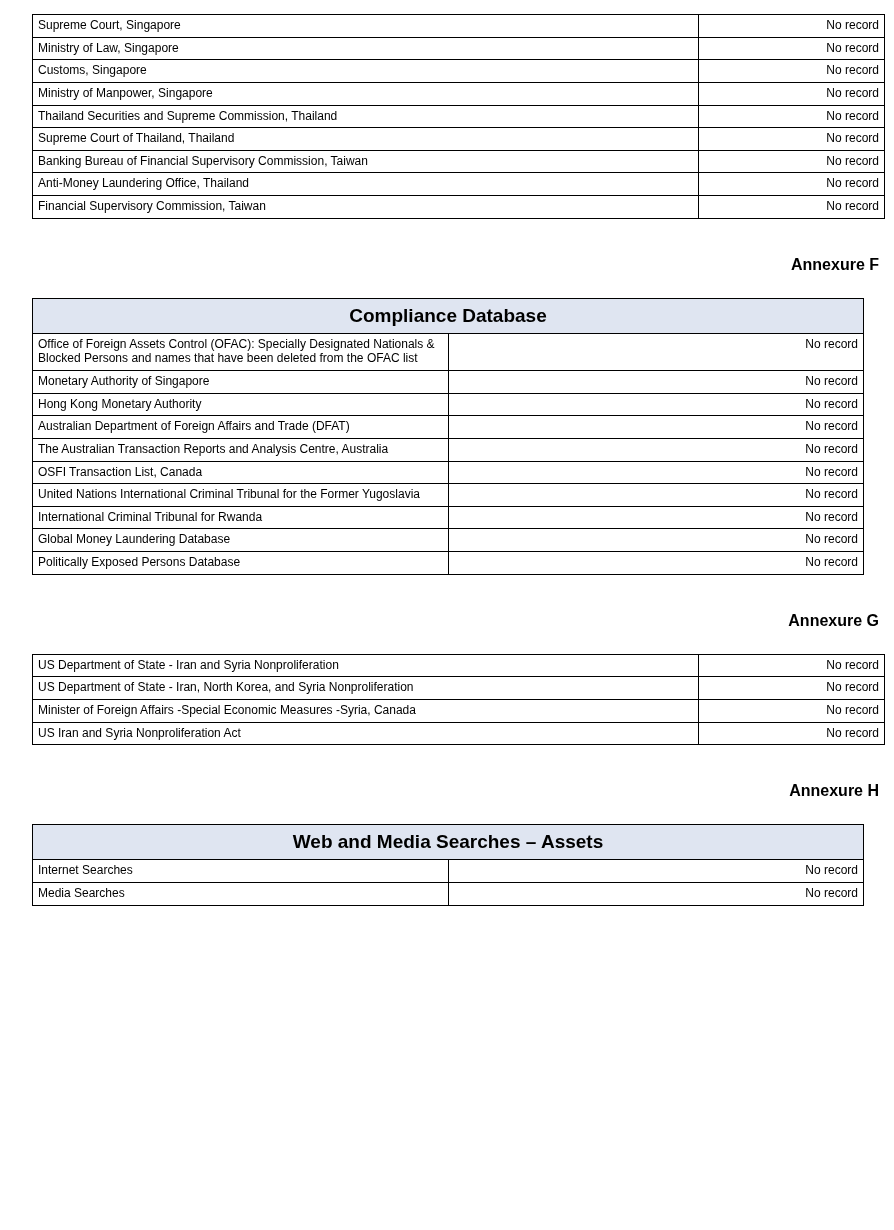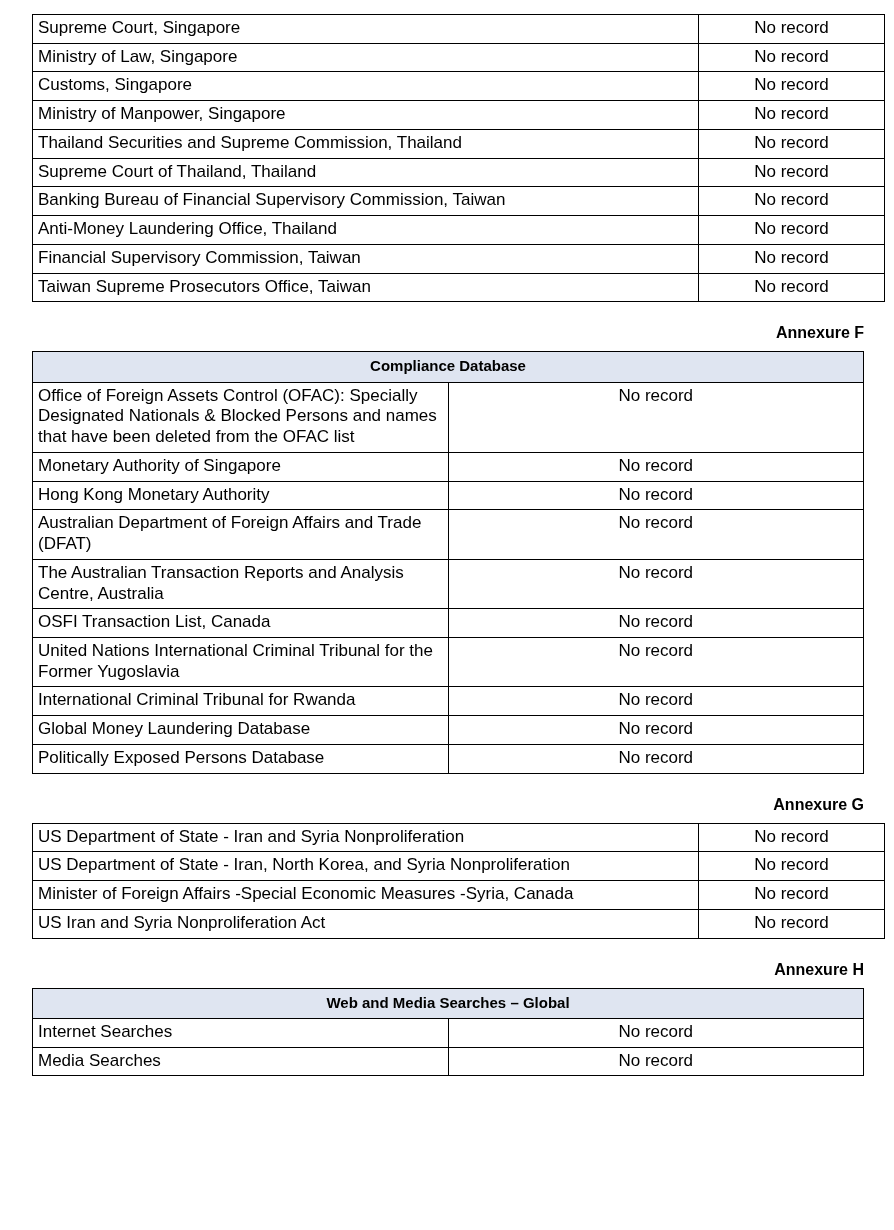--- a/index.html
+++ b/index.html
@@ -20,46 +20,46 @@
     padding: 14px 30px 0 32px;
   }
   table.annex {
     border-collapse: collapse;
     width: 832px;
     table-layout: fixed;
   }
   table.annex td, table.annex th {
     border: 1px solid #000000;
     padding: 3px 5px 4px 5px;
-    font-size: 17px;
+    font-size: 12px;
     line-height: 1.22;
     vertical-align: top;
     font-weight: normal;
   }
   table.annex th.header {
     background: #dfe5f1;
     text-align: center;
     font-weight: bold;
-    font-size: 15px;
+    font-size: 19px;
     padding: 5px 4px 6px 4px;
   }
   td.name {
     width: 655px;
     text-align: left;
   }
   td.result {
     width: 175px;
-    text-align: center;
+    text-align: right;
   }
   .annex-label {
     text-align: right;
     font-weight: bold;
     font-size: 16px;
     width: 832px;
-    margin: 0;
+    margin: 15px;
     padding: 0;
   }
   .sp-label-to-table { height: 9px; }
   .sp-table-to-label { height: 22px; }
 </style>
 </head>
 <body>
 
 <div class="page">
 
@@ -94,24 +94,20 @@
         <td class="result">No record</td>
       </tr>
       <tr>
         <td class="name">Anti-Money Laundering Office, Thailand</td>
         <td class="result">No record</td>
       </tr>
       <tr>
         <td class="name">Financial Supervisory Commission, Taiwan</td>
         <td class="result">No record</td>
       </tr>
-      <tr>
-        <td class="name">Taiwan Supreme Prosecutors Office, Taiwan</td>
-        <td class="result">No record</td>
-      </tr>
     </tbody>
   </table>
 
   <div class="sp-table-to-label"></div>
   <div class="annex-label">Annexure F</div>
   <div class="sp-label-to-table"></div>
 
   <table class="annex">
     <tbody>
       <tr>
@@ -185,21 +181,21 @@
     </tbody>
   </table>
 
   <div class="sp-table-to-label"></div>
   <div class="annex-label">Annexure H</div>
   <div class="sp-label-to-table"></div>
 
   <table class="annex">
     <tbody>
       <tr>
-        <th class="header" colspan="2">Web and Media Searches – Global</th>
+        <th class="header" colspan="2">Web and Media Searches – Assets</th>
       </tr>
       <tr>
         <td class="name">Internet Searches</td>
         <td class="result">No record</td>
       </tr>
       <tr>
         <td class="name">Media Searches</td>
         <td class="result">No record</td>
       </tr>
     </tbody>

